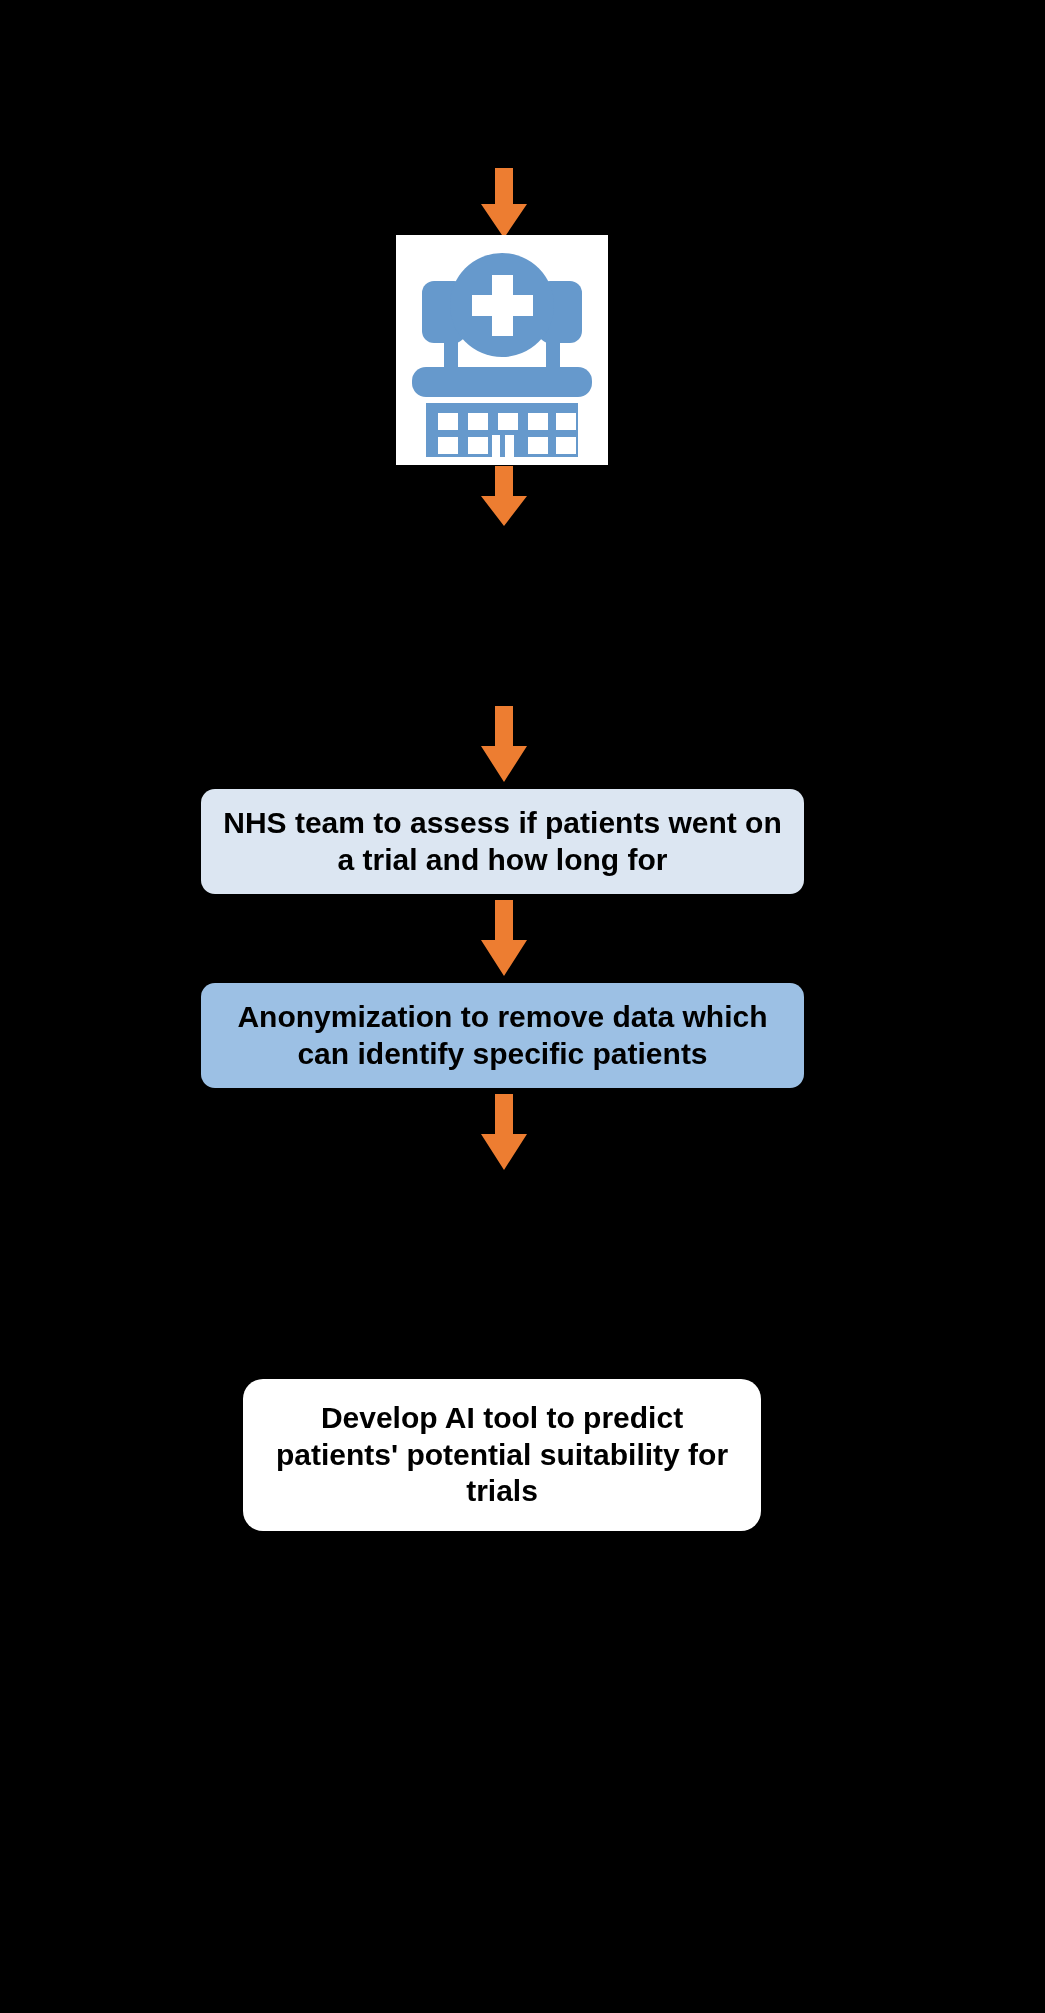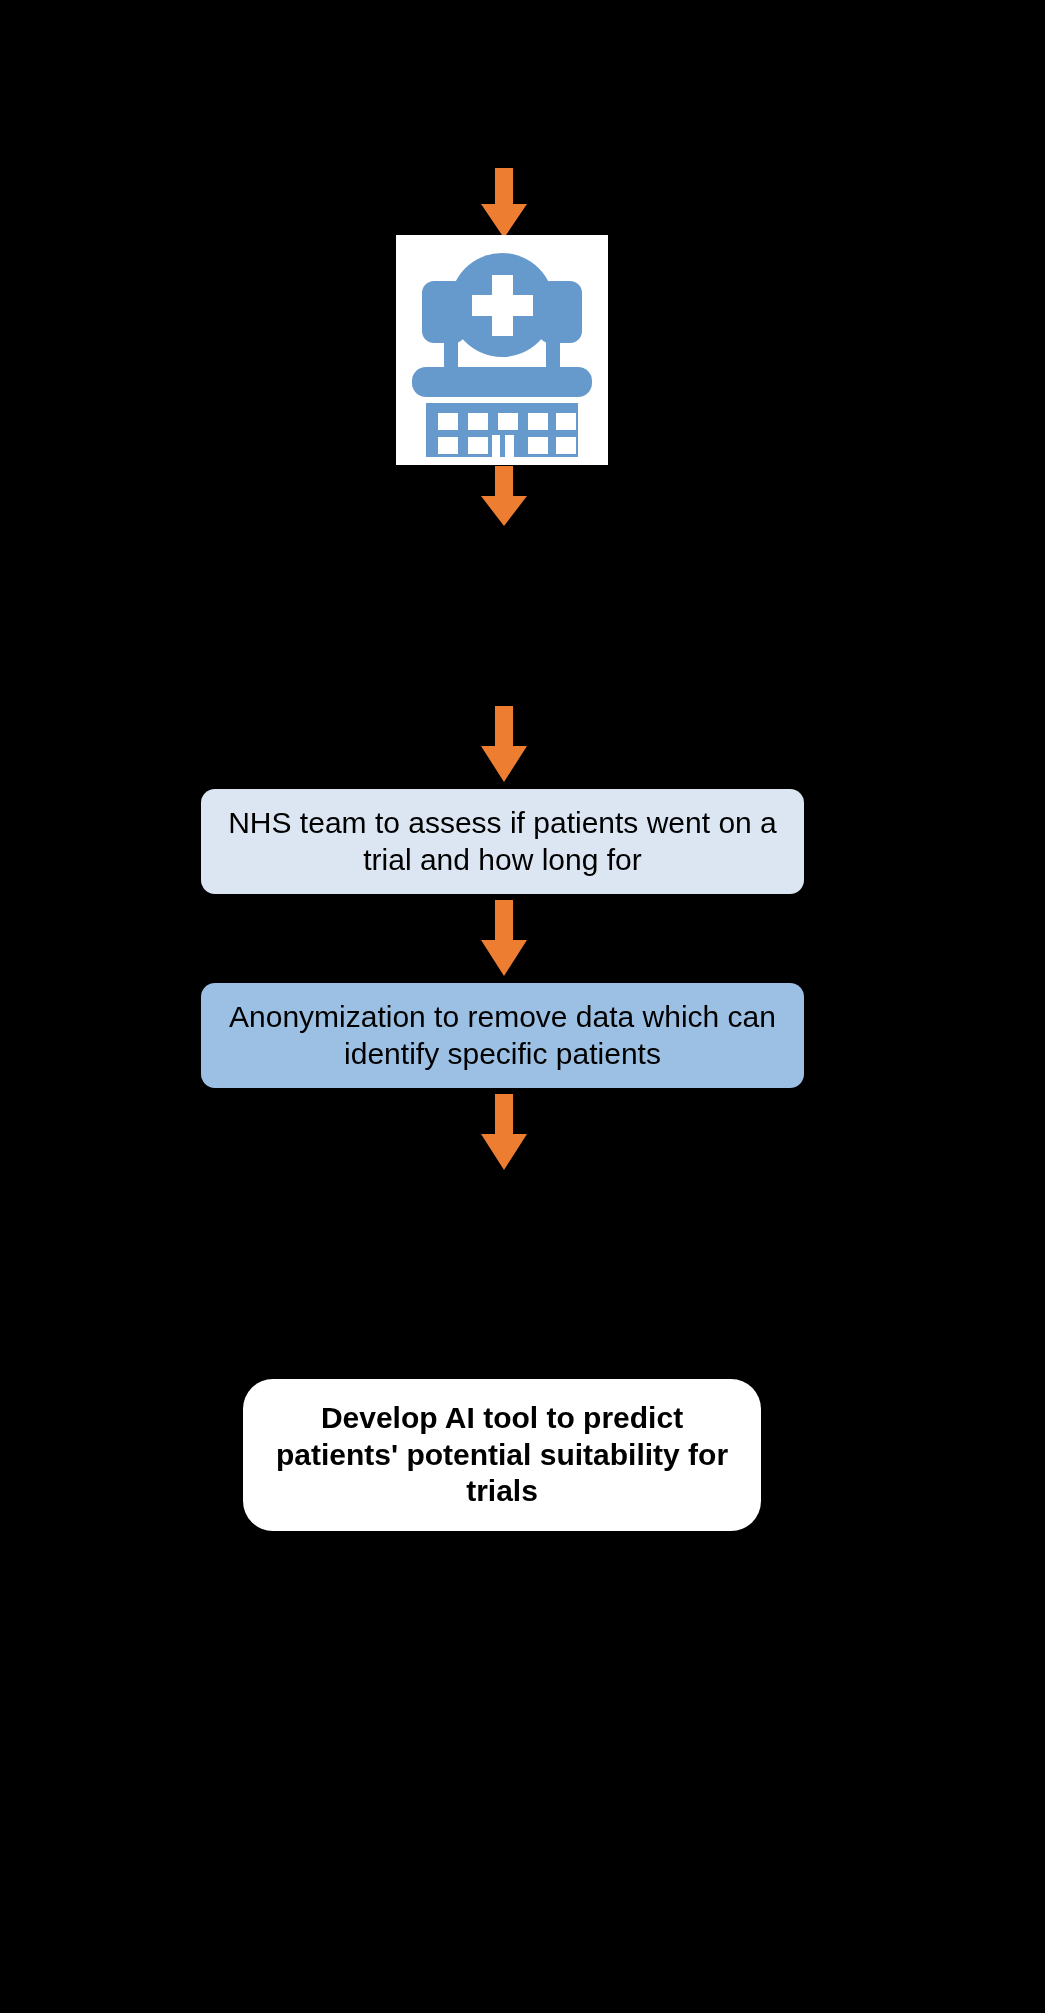--- a/index.html
+++ b/index.html
@@ -60,28 +60,29 @@
 
   .box-mid {
     background: #9cc0e4;
     border-radius: 14px;
     font-size: 30px;
     font-weight: 400;
   }
 
   .box-white {
     background: #ffffff;
-    border-radius: 30px;
+    border-radius: 20px;
     font-size: 30px;
     font-weight: bold;
   }
 
   .flow-box span {
     display: block;
     width: 100%;
+    font-weight: bold;
   }
 </style>
 </head>
 <body>
 
 <div class="canvas">
 
   <svg class="arrow" style="left:476px; top:168px; width:56px; height:72px;" viewBox="0 0 56 72" xmlns="http://www.w3.org/2000/svg">
     <polygon points="19,0 37,0 37,36 51,36 28,70 5,36 19,36" fill="#ED7D31"></polygon>
   </svg>

